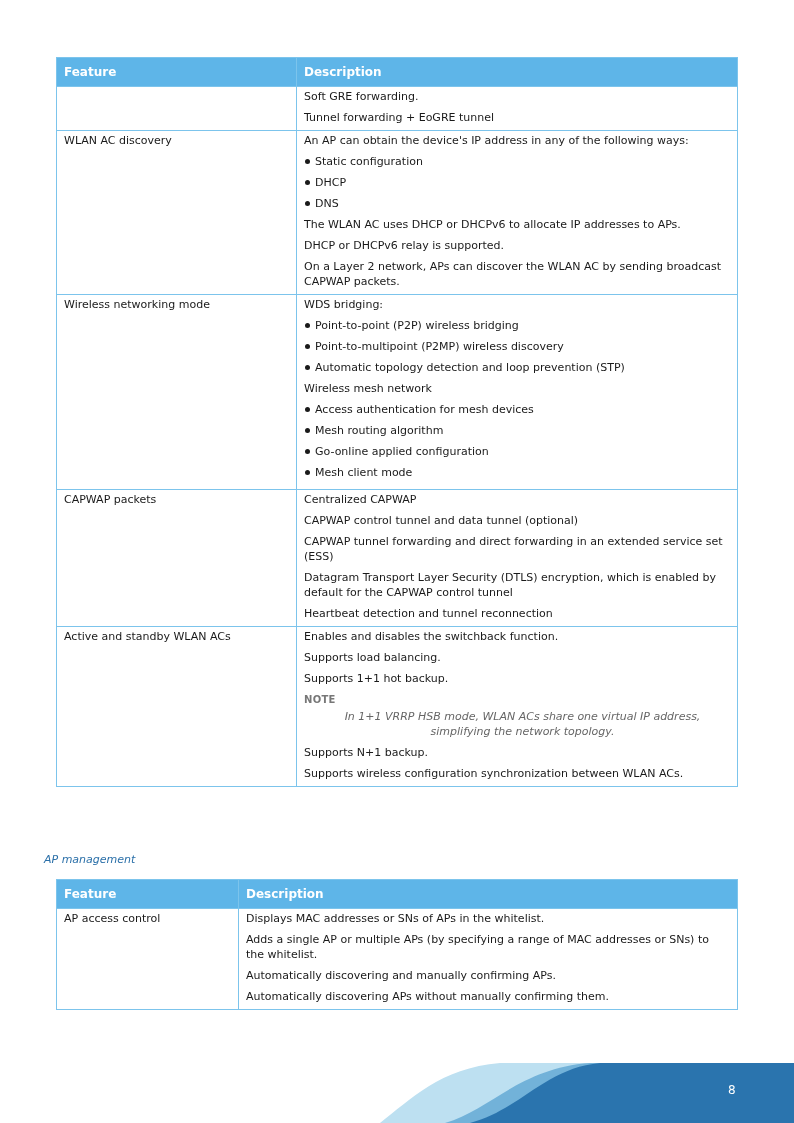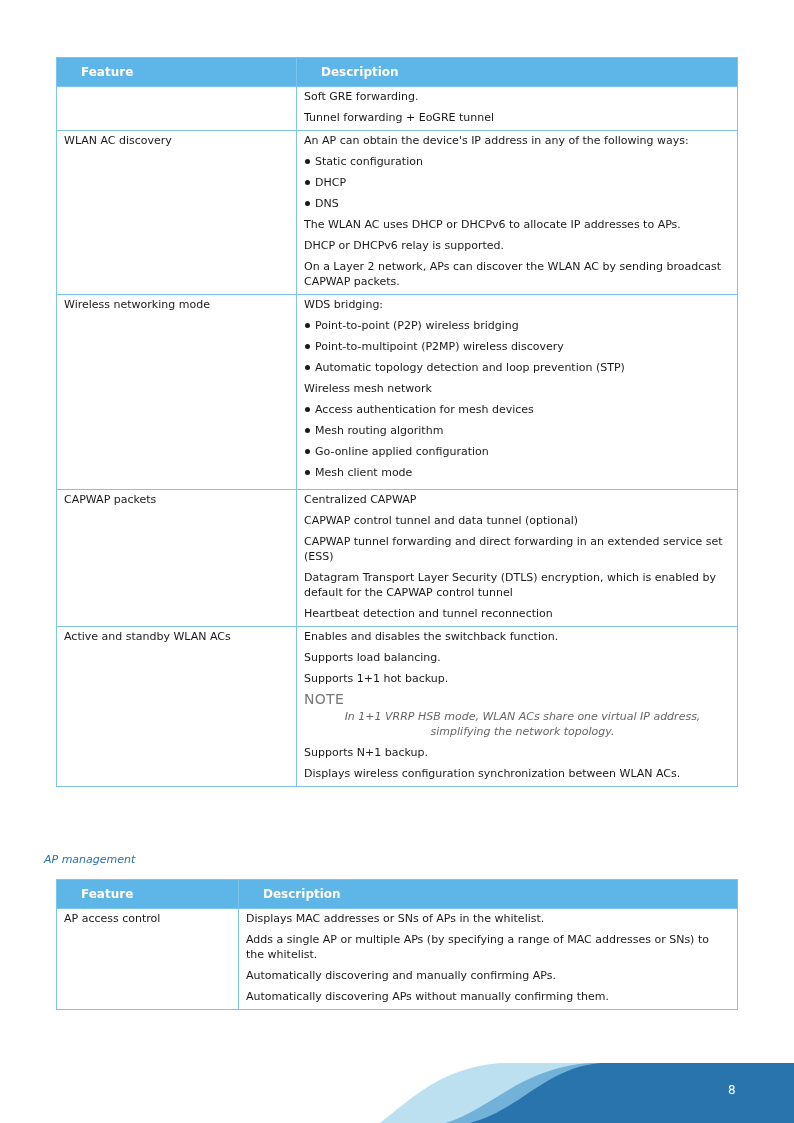--- a/index.html
+++ b/index.html
@@ -10,31 +10,31 @@
   }
   table.feat {
     position: absolute; left: 56px; width: 682px;
     border-collapse: collapse; table-layout: fixed;
   }
   table.feat th, table.feat td {
     border: 1px solid #7cc4ec; vertical-align: top; text-align: left;
   }
   table.feat th {
     background: #5eb5e8; color: #ffffff; font-weight: bold; font-size: 12px;
-    height: 28px; padding: 0 24px; vertical-align: middle;
+    height: 28px; padding: 0 7px; vertical-align: middle;
   }
   table.feat td { padding: 0 7px 3px 7px; line-height: 15px; }
   .p { margin: 2px 0 6px 0; }
   .p:last-child { margin-bottom: 2px; }
   .bul { margin: 2px 0 6px 0; padding-left: 11px; position: relative; }
   .bul::before {
     content: ""; position: absolute; left: 1px; top: 5px;
     width: 5px; height: 5px; border-radius: 50%; background: #1a1a1a;
   }
-  .note-h { color: #777777; font-weight: normal; font-size: 14px; margin: 2px 0 2px 0; letter-spacing: 0.3px; }
+  .note-h { color: #777777; font-weight: bold; font-size: 10px; margin: 2px 0 2px 0; letter-spacing: 0.3px; }
   .note-b { color: #666666; font-style: italic; padding-left: 11px; margin: 0 0 6px 0; text-align: center; }
   #t1 { top: 57px; }
   #t1 col.c1 { width: 240px; }
   #t2 { top: 879px; }
   #t2 col.c1 { width: 182px; }
   .section-title {
     position: absolute; left: 44px; top: 853px;
     color: #2a6fa8; font-style: italic; font-size: 11px;
   }
   .footer { position: absolute; left: 0; top: 1060px; width: 794px; height: 63px; }
@@ -113,21 +113,21 @@
         <td>
           <div class="p">Active and standby WLAN ACs</div>
         </td>
         <td>
           <div class="p">Enables and disables the switchback function.</div>
           <div class="p">Supports load balancing.</div>
           <div class="p">Supports 1+1 hot backup.</div>
           <div class="note-h">NOTE</div>
           <div class="note-b">In 1+1 VRRP HSB mode, WLAN ACs share one virtual IP address, simplifying the network topology.</div>
           <div class="p">Supports N+1 backup.</div>
-          <div class="p">Displays wireless configuration synchronization between WLAN ACs.</div>
+          <div class="p">Supports wireless configuration synchronization between WLAN ACs.</div>
         </td>
       </tr>
     </tbody>
 </table>
 
 <div class="section-title">AP management</div>
 
 <table class="feat" id="t2">
   <colgroup>
       <col class="c1">

